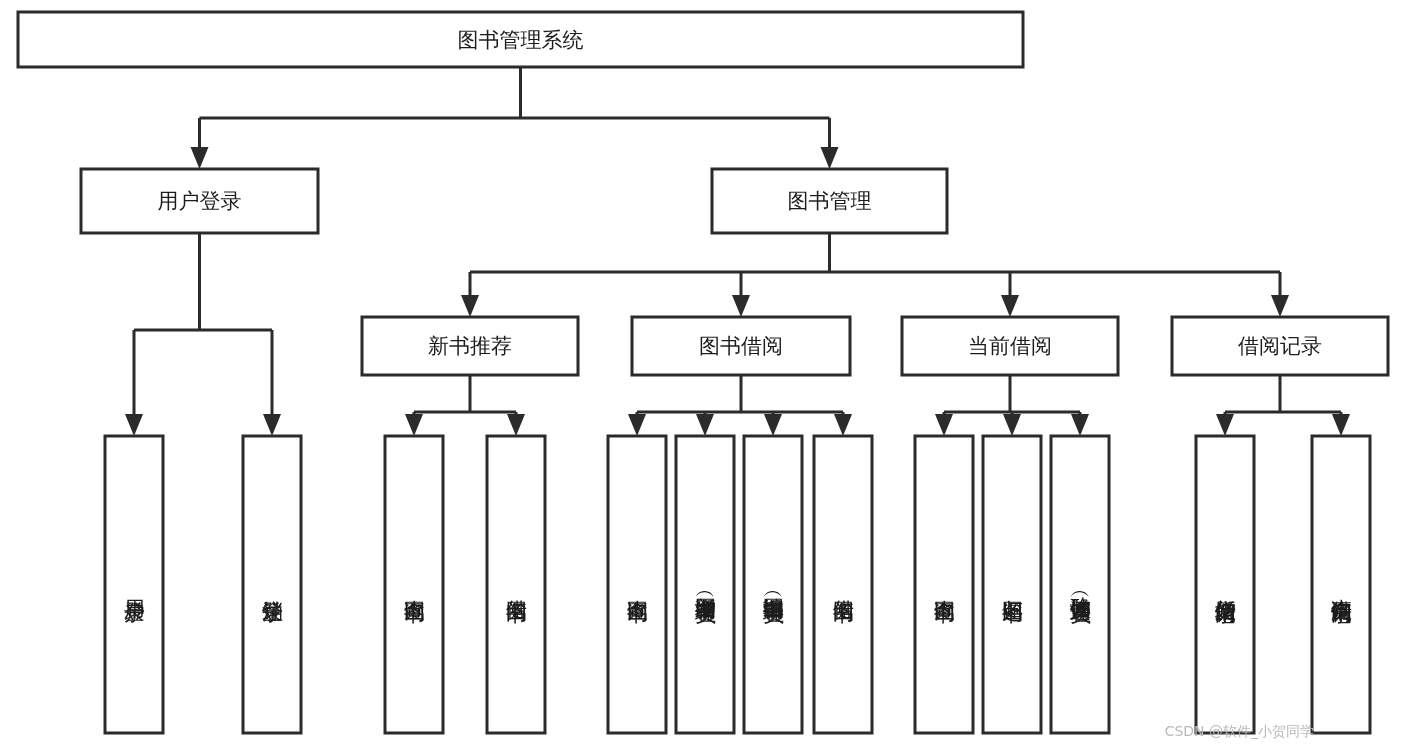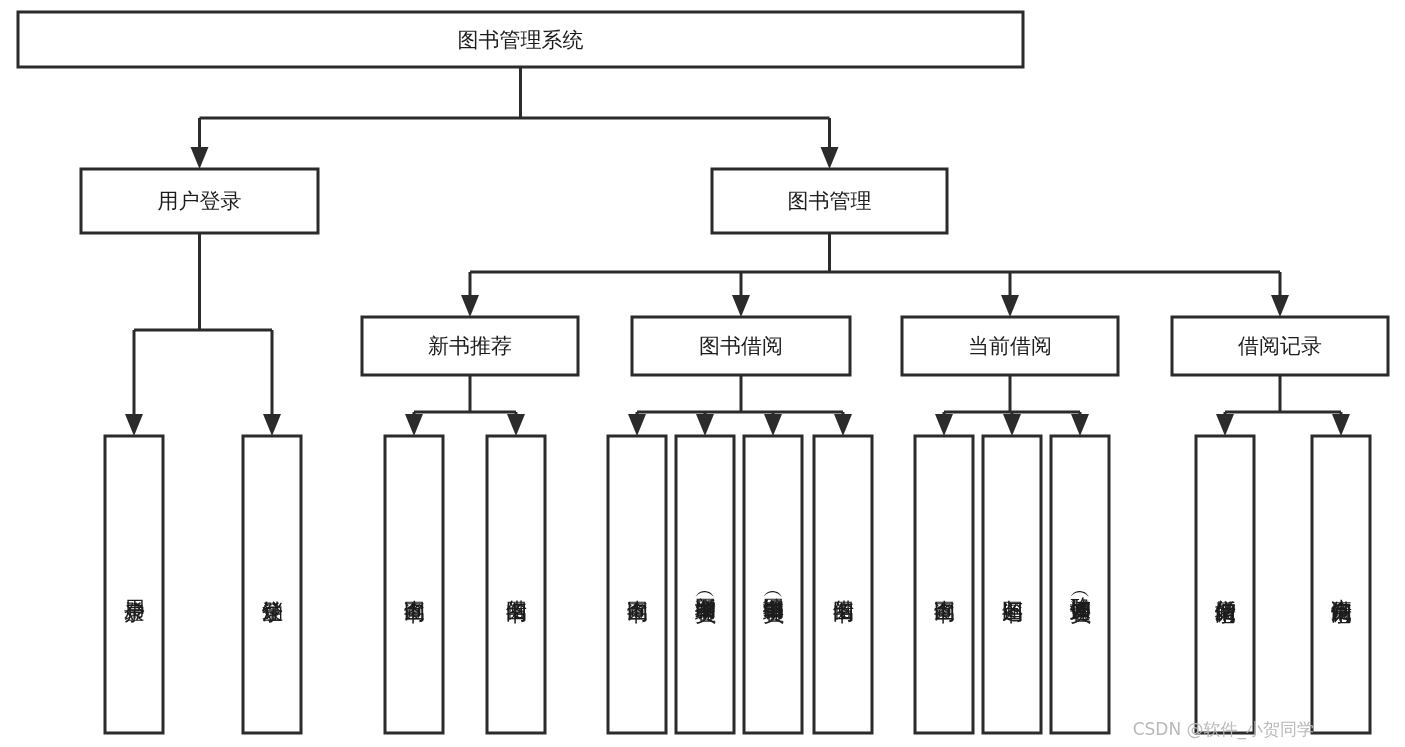--- a/index.html
+++ b/index.html
@@ -62,21 +62,21 @@
     color: #1c1c1c;
     letter-spacing: 1px;
     white-space: nowrap;
     pointer-events: none;
   }
   .watermark {
     position: absolute;
     right: 8px;
     bottom: 6px;
     font-family: "DejaVu Sans", "Liberation Sans", sans-serif;
-    font-size: 17px;
+    font-size: 14px;
     color: #b9b9b9;
     white-space: nowrap;
     user-select: none;
     margin-top: 48px;
   }
 </style>
 </head>
 <body>
 
 <div id="diagram-root">

